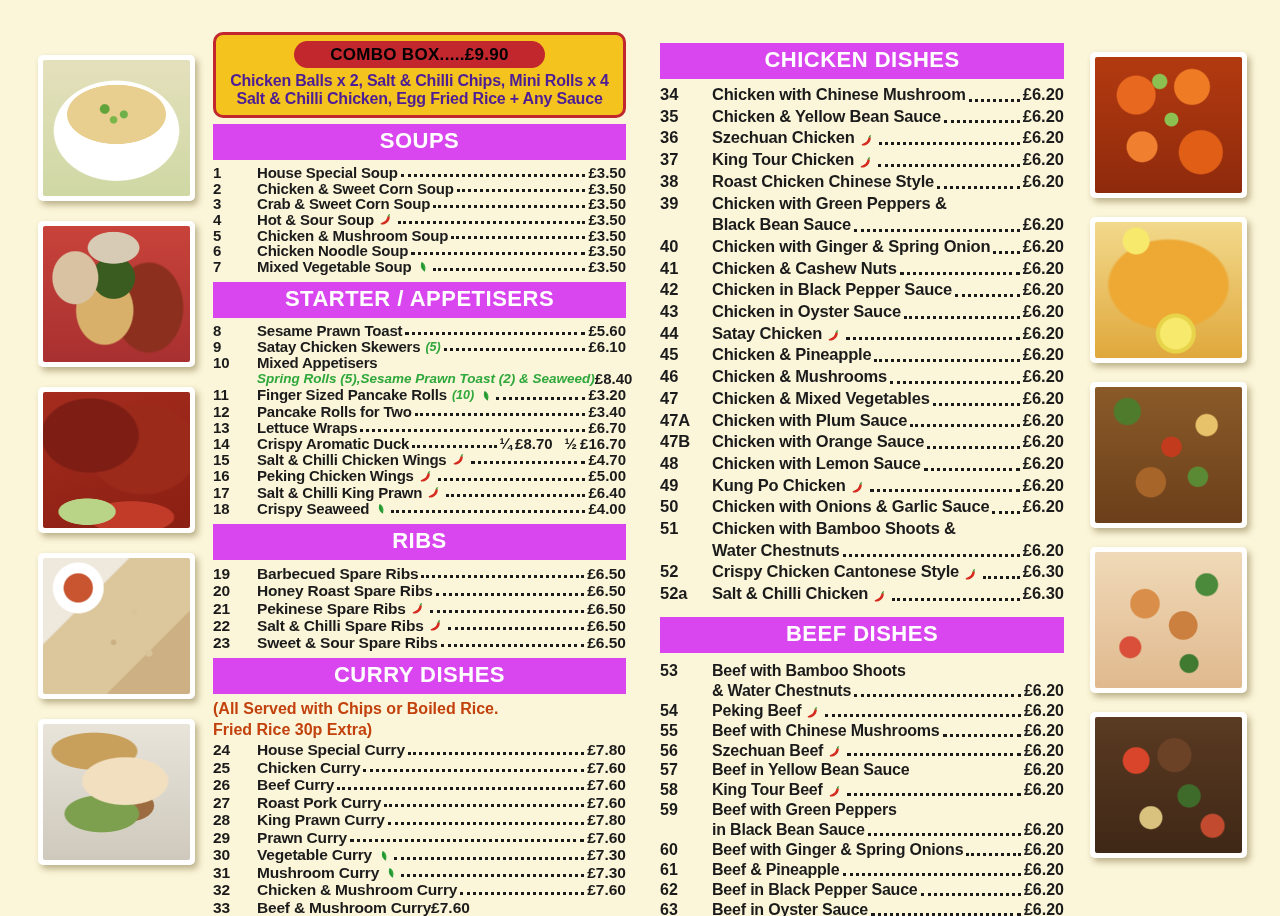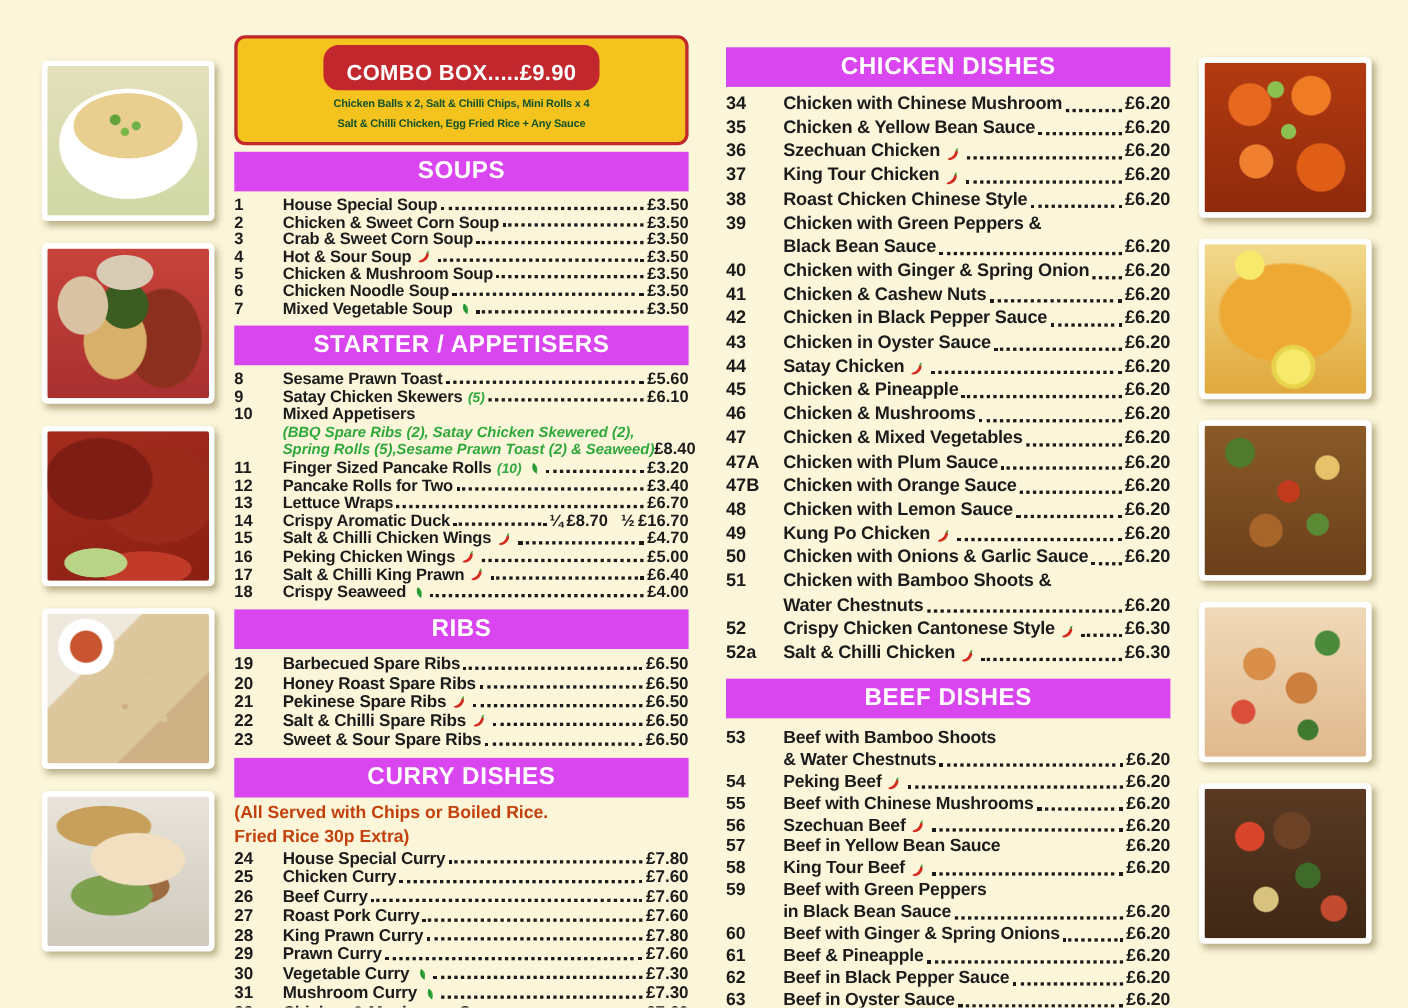--- a/index.html
+++ b/index.html
@@ -95,28 +95,28 @@
   #menu-right { position:absolute; left:660px; top:36px;  width:404px; }
 
   .combo {
     background:#F5C31D;
     border:3px solid #C1272D;
     border-radius:10px;
     padding:4px 8px 7px;
     text-align:center;
   }
   .combo-pill {
-    background:#C1272D; color:#ffffff;
+    background:#C1272D; color:#000000;
     border-radius:14px; width:64%;
     margin:2px auto 4px;
-    font-size:20px; font-weight:bold;
-    padding:15px 0 3px; letter-spacing:.3px;
+    font-size:17px; font-weight:bold;
+    padding:4px 0 3px; letter-spacing:.3px;
   }
   .combo-line {
-    font-size:10px; font-weight:bold; color:#14532d;
+    font-size:16px; font-weight:bold; color:#4c1d95;
     line-height:18px; white-space:nowrap; letter-spacing:-0.2px;
   }
 
   .section-header {
     background:#d946ef; color:#fff;
     text-align:center; font-weight:bold;
     font-size:22px; letter-spacing:.5px;
     padding:4px 0 6px; margin:7px 0 5px;
   }
   .sec-soups .section-header { margin-top:6px; }
@@ -243,24 +243,20 @@
           <span class="qty">(5)</span>
           <span class="dots"></span>
           <span class="price">£6.10</span>
         </div>
         <div class="item">
           <span class="no">10</span>
           <span class="name">Mixed Appetisers</span>
         </div>
         <div class="item">
           <span class="no"></span>
-          <span class="desc">(BBQ Spare Ribs (2), Satay Chicken Skewered (2),</span>
-        </div>
-        <div class="item">
-          <span class="no"></span>
           <span class="desc">Spring Rolls (5),Sesame Prawn Toast (2) &amp; Seaweed)</span>
           <span class="gap"></span>
           <span class="price">£8.40</span>
         </div>
         <div class="item">
           <span class="no">11</span>
           <span class="name">Finger Sized Pancake Rolls</span>
           <span class="qty">(10)</span>
           <span class="icon">
             <svg width="13" height="14" viewBox="0 0 20 20">

